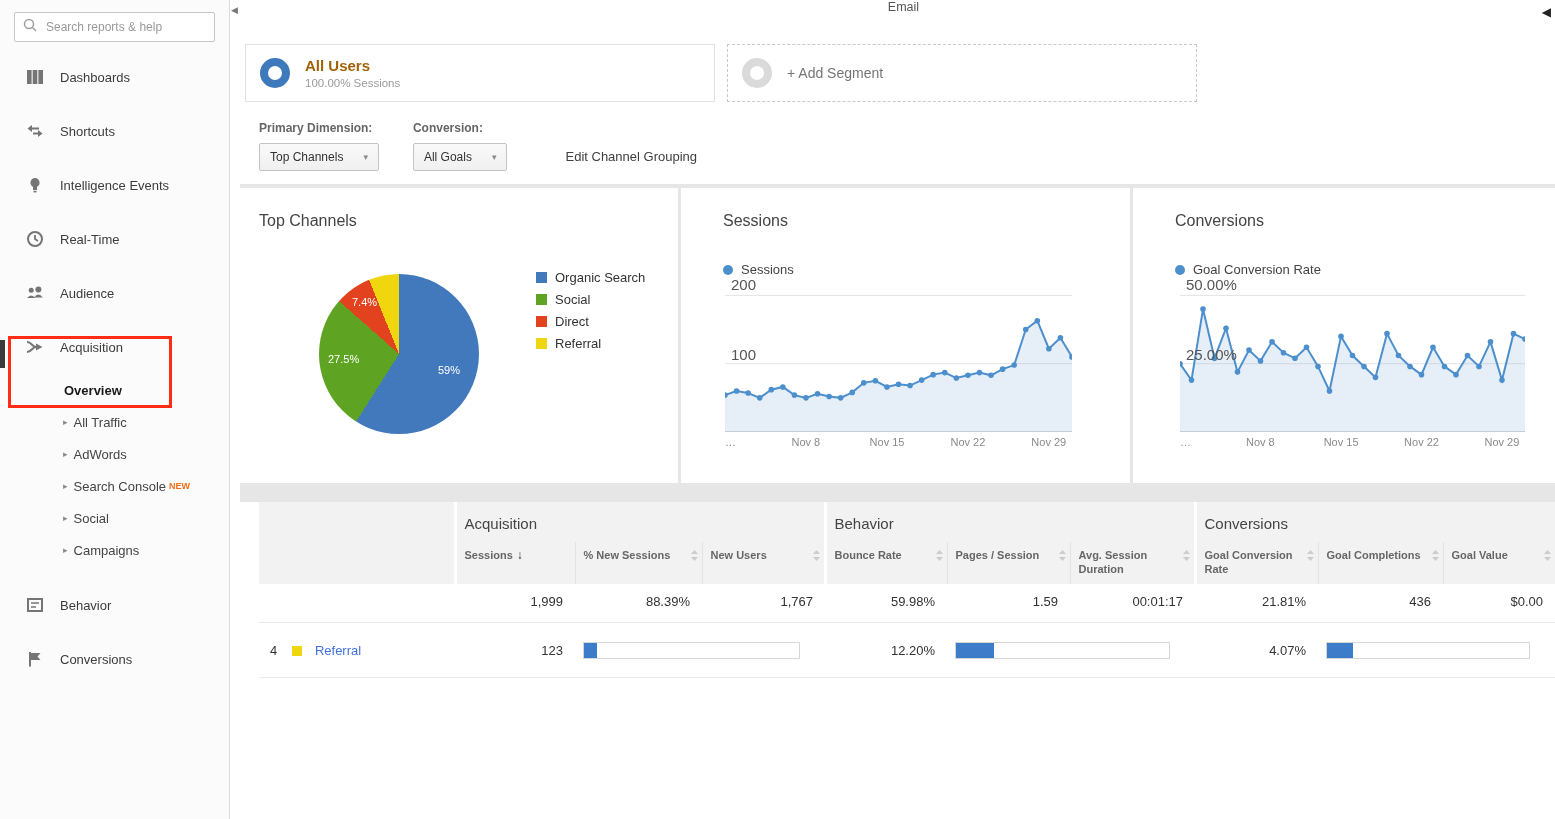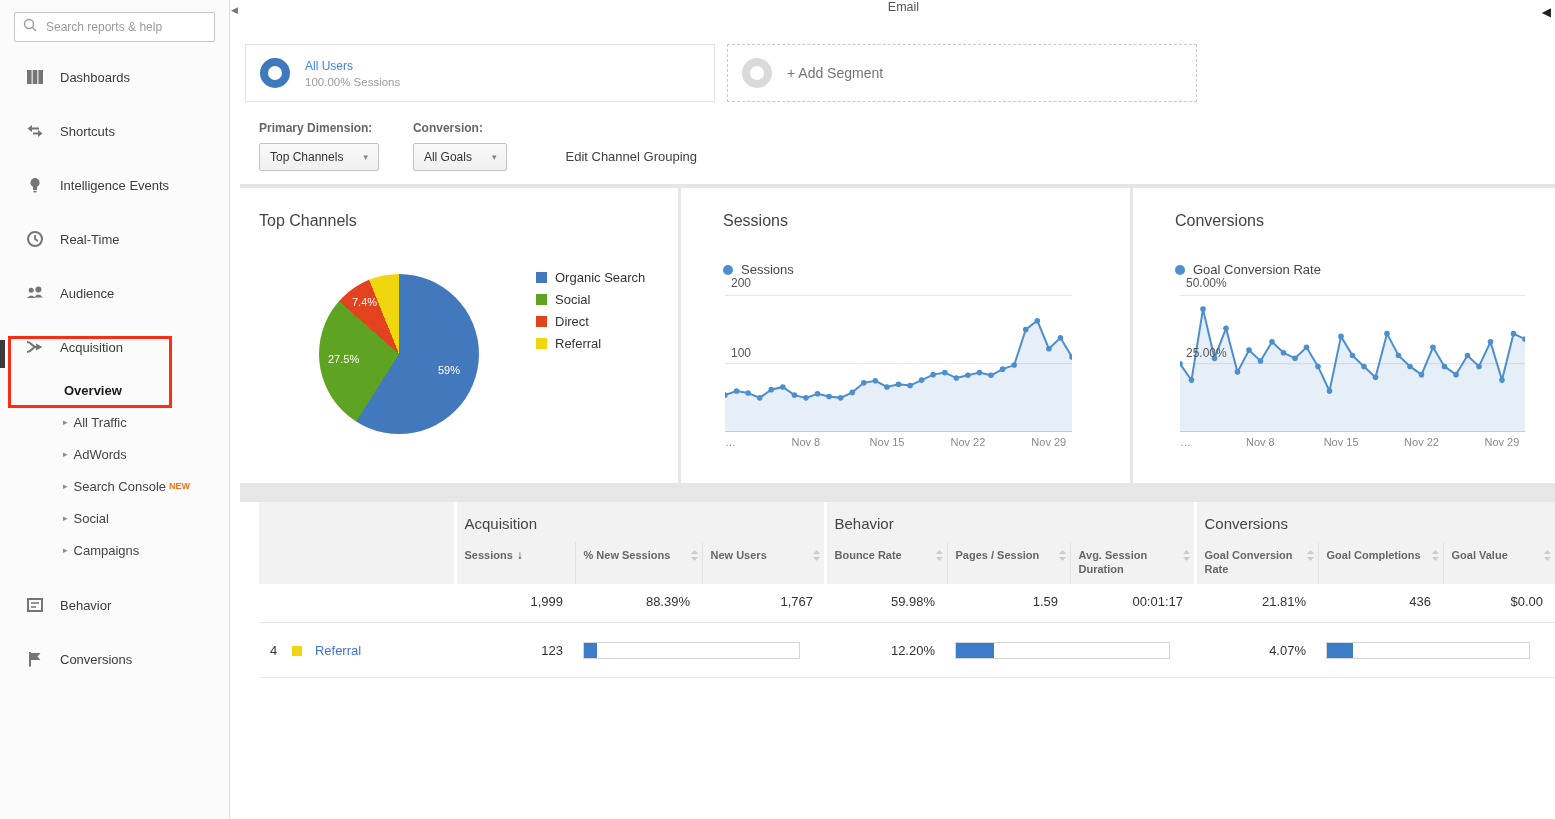--- a/index.html
+++ b/index.html
@@ -57,21 +57,21 @@
   .caret { font-size:9px; color:#888; }
 
   .segments { display:flex; gap:12px; padding:6px 0 0 15px; }
   .segment-card {
     width:470px; height:58px; background:#fff; border:1px solid #e3e3e3;
     display:flex; align-items:center; padding-left:14px; gap:15px; cursor:pointer;
   }
   .segment-card.dashed { border:1px dashed #c9c9c9; }
   .ring { width:30px; height:30px; border-radius:50%; border:8px solid #3e79bc; }
   .ring.gray { border-color:#dadada; }
-  .seg-title { font-size:12px; color:#3b82f6; }
+  .seg-title { font-size:15px; color:#a16207;font-weight:bold; }
   .seg-sub { font-size:11.5px; color:#9b9b9b; margin-top:3px; }
   .add-seg { font-size:14px; color:#757575; }
 
   .controls { display:flex; align-items:flex-end; padding:19px 0 0 29px; }
   .ctrl-group { display:flex; flex-direction:column; gap:8px; margin-right:34px; }
   .ctrl-label { font-size:12px; font-weight:bold; color:#666; }
   .dd-btn {
     height:28px; padding:0 10px; border:1px solid #c3c3c3; border-radius:2px;
     background:linear-gradient(#f9f9f9,#f0f0f0);
     font-size:12px; color:#333; display:inline-flex; align-items:center; gap:20px; cursor:pointer;
@@ -94,21 +94,21 @@
   .pl-1 { left:9px; top:79px; }
   .pl-2 { left:33px; top:22px; }
   .pie-legend { position:absolute; left:296px; top:82px; }
   .legend-item { display:flex; align-items:center; gap:8px; margin-bottom:7px; font-size:13px; color:#333; }
   .legend-chip { width:11px; height:11px; }
 
   .chart-legend { position:absolute; left:42px; top:74px; display:flex; align-items:center; gap:8px; font-size:13px; color:#444; }
   .legend-dot { width:10px; height:10px; border-radius:50%; background:#4d8fcd; }
   .line-chart { position:absolute; left:44px; top:104px; width:347px; height:140px; }
   .panel-right .line-chart { left:47px; width:345px; }
-  .ytick { position:absolute; font-size:12px; color:#555; left:6px;text-align:right; }
+  .ytick { position:absolute; font-size:15px; color:#555; left:6px;text-align:right; }
   .yt-top { top:-16px; }
   .yt-mid { top:54px; }
   .xticks { position:absolute; left:44px; top:248px; width:347px; height:14px; font-size:11px; color:#8a8a8a; }
   .panel-right .xticks { left:47px; width:345px; }
   .xt { position:absolute; transform:translateX(-50%); white-space:nowrap; }
   .xt-0 { left:0; transform:none; }
   .xt-1 { left:23.3%; } .xt-2 { left:46.7%; } .xt-3 { left:70%; } .xt-4 { left:93.3%; }
 
   
   .gap-band { height:19px; background:#e6e6e6; margin-left:10px; }

